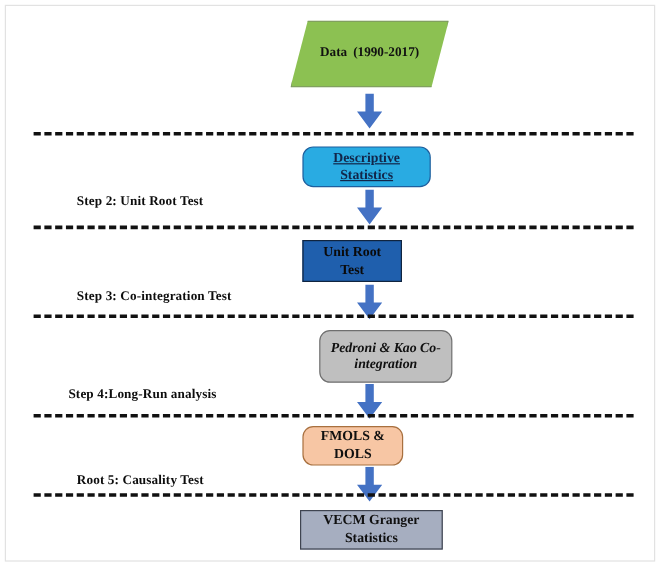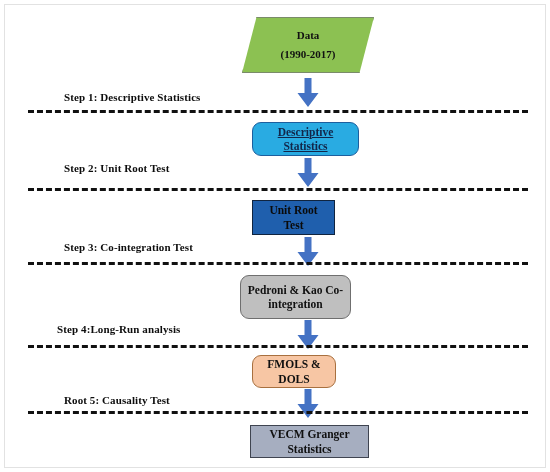--- a/index.html
+++ b/index.html
@@ -70,21 +70,21 @@
     top: 17px;
     width: 132px;
     height: 56px;
     background: #8CC152;
     border: 1px solid #7a8b6a;
     clip-path: polygon(11% 0, 100% 0, 89% 100%, 0 100%);
     font-size: 11px;
   }
   .node-data .inner {
     display: flex;
-    flex-direction: column;
+    flex-direction: row;
     gap: 5px;
   }
 
   .node-desc {
     left: 252px;
     top: 122px;
     width: 107px;
     height: 34px;
     background: #29ABE2;
     border: 1.5px solid #1d5f9e;
@@ -97,28 +97,29 @@
     left: 252px;
     top: 200px;
     width: 83px;
     height: 35px;
     background: #1F5FAD;
     border: 1.5px solid #10243f;
     color: #0a0a0a;
   }
 
   .node-pedroni {
-    left: 240px;
+    left: 266px;
     top: 275px;
     width: 111px;
     height: 44px;
     background: #BFBFBF;
     border: 1.5px solid #6f6f6f;
     border-radius: 9px;
     color: #101010;
+    font-style: italic;
   }
 
   .node-fmols {
     left: 252px;
     top: 355px;
     width: 84px;
     height: 33px;
     background: #F7C6A4;
     border: 1.5px solid #a8703f;
     border-radius: 9px;
@@ -156,21 +157,20 @@
       <span>(1990-2017)</span>
     </div>
   </div>
 
   <div class="arrow-down" style="left:295px; top:78px;">
     <svg width="26" height="30" viewBox="0 0 26 30">
       <polygon points="9.5,0 16.5,0 16.5,15 23.5,15 13,29 2.5,15 9.5,15" fill="#4472C4"></polygon>
     </svg>
   </div>
 
-  <div class="step-label" style="left:64px; top:91px;">Step 1: Descriptive Statistics</div>
   <div class="divider" style="top:110px;"></div>
 
   <div class="node node-desc">
     <span>Descriptive Statistics</span>
   </div>
 
   <div class="arrow-down" style="left:295px; top:158px;">
     <svg width="26" height="30" viewBox="0 0 26 30">
       <polygon points="9.5,0 16.5,0 16.5,15 23.5,15 13,29 2.5,15 9.5,15" fill="#4472C4"></polygon>
     </svg>

